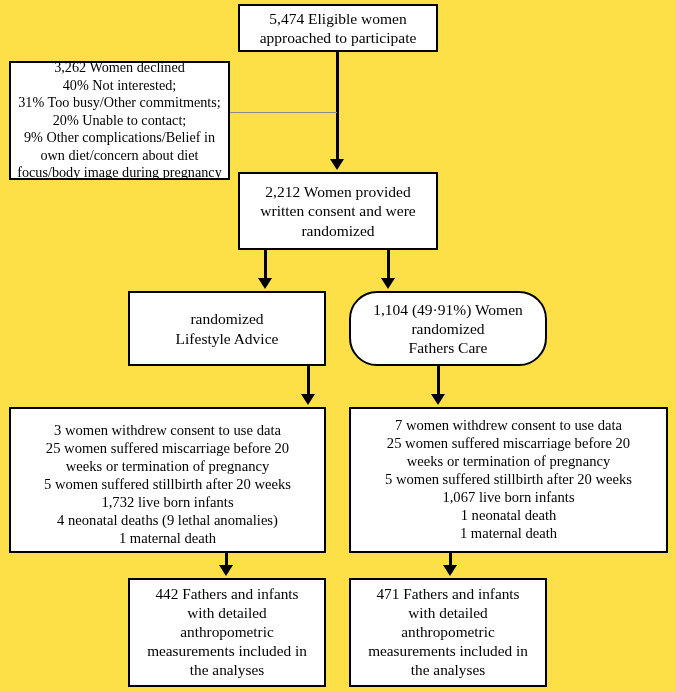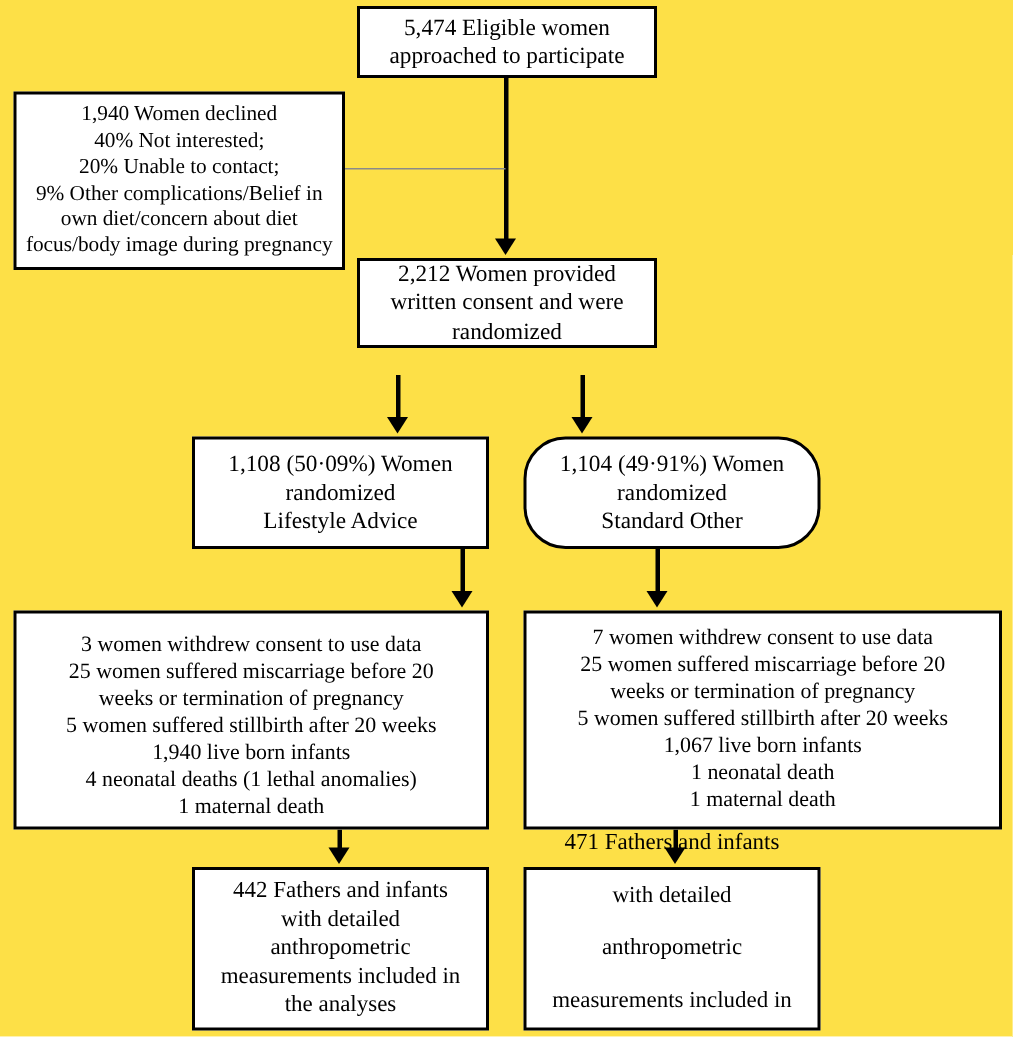--- a/index.html
+++ b/index.html
@@ -31,27 +31,27 @@
     padding: 3px 4px;
   }
   .node .ln {
     display: block;
     white-space: nowrap;
   }
 
   
   #node-eligible   { left: 238px; top: 4px;   width: 200px; height: 48px;  font-size: 15.5px; }
   #node-declined   { left: 9px;   top: 61px;  width: 221px; height: 119px; font-size: 14.2px; }
-  #node-consent    { left: 238px; top: 172px; width: 200px; height: 60px;  font-size: 15.5px; font-family: Liberation Serif, serif; }
+  #node-consent    { left: 238px; top: 172px; width: 200px; height: 78px;  font-size: 15.5px; font-family: Liberation Serif, serif; }
   #node-lifestyle  { left: 128px; top: 291px; width: 198px; height: 75px;  font-size: 15.5px; }
   #node-standard   { left: 349px; top: 291px; width: 198px; height: 75px;  font-size: 15.5px; border-radius: 28px; }
   #node-out-left   { left: 9px;   top: 407px; width: 317px; height: 146px; font-size: 14.6px; justify-content: flex-end; }
   #node-out-right  { left: 349px; top: 407px; width: 319px; height: 146px; font-size: 14.6px; align-items: center; }
   #node-final-left { left: 128px; top: 578px; width: 198px; height: 109px; font-size: 15.3px; }
-  #node-final-right{ left: 349px; top: 578px; width: 198px; height: 109px; font-size: 15.3px; gap: 16px; }
+  #node-final-right{ left: 349px; top: 578px; width: 198px; height: 109px; font-size: 15.3px; }
 
   
   .vline {
     position: absolute;
     width: 3px;
     background: #000000;
   }
   .arrowhead {
     position: absolute;
     width: 0;
@@ -124,53 +124,53 @@
 
   <div class="vline" id="conn-out-final-right"></div>
   <div class="arrowhead" id="conn-out-final-right-head"></div>
 
   <div class="node" id="node-eligible">
     <span class="ln">5,474 Eligible women</span>
     <span class="ln">approached to participate</span>
   </div>
 
   <div class="node" id="node-declined">
-    <span class="ln">1,940 Women declined</span>
+    <span class="ln">3,262 Women declined</span>
     <span class="ln">40% Not interested;</span>
+    <span class="ln">31% Too busy/Other commitments;</span>
     <span class="ln">20% Unable to contact;</span>
     <span class="ln">9% Other complications/Belief in</span>
     <span class="ln">own diet/concern about diet</span>
     <span class="ln">focus/body image during pregnancy</span>
   </div>
 
   <div class="node" id="node-consent">
     <span class="ln">2,212 Women provided</span>
     <span class="ln">written consent and were</span>
     <span class="ln">randomized</span>
   </div>
 
   <div class="node" id="node-lifestyle">
-    <span class="ln">1,108 (50·09%) Women</span>
     <span class="ln">randomized</span>
     <span class="ln">Lifestyle Advice</span>
   </div>
 
   <div class="node" id="node-standard">
     <span class="ln">1,104 (49·91%) Women</span>
     <span class="ln">randomized</span>
-    <span class="ln">Standard Other</span>
+    <span class="ln">Fathers Care</span>
   </div>
 
   <div class="node" id="node-out-left">
     <span class="ln">3 women withdrew consent to use data</span>
     <span class="ln">25 women suffered miscarriage before 20</span>
     <span class="ln">weeks or termination of pregnancy</span>
     <span class="ln">5 women suffered stillbirth after 20 weeks</span>
-    <span class="ln">1,940 live born infants</span>
-    <span class="ln">4 neonatal deaths (1 lethal anomalies)</span>
+    <span class="ln">1,732 live born infants</span>
+    <span class="ln">4 neonatal deaths (9 lethal anomalies)</span>
     <span class="ln">1 maternal death</span>
   </div>
 
   <div class="node" id="node-out-right">
     <span class="ln">7 women withdrew consent to use data</span>
     <span class="ln">25 women suffered miscarriage before 20</span>
     <span class="ln">weeks or termination of pregnancy</span>
     <span class="ln">5 women suffered stillbirth after 20 weeks</span>
     <span class="ln">1,067 live born infants</span>
     <span class="ln">1 neonatal death</span>

